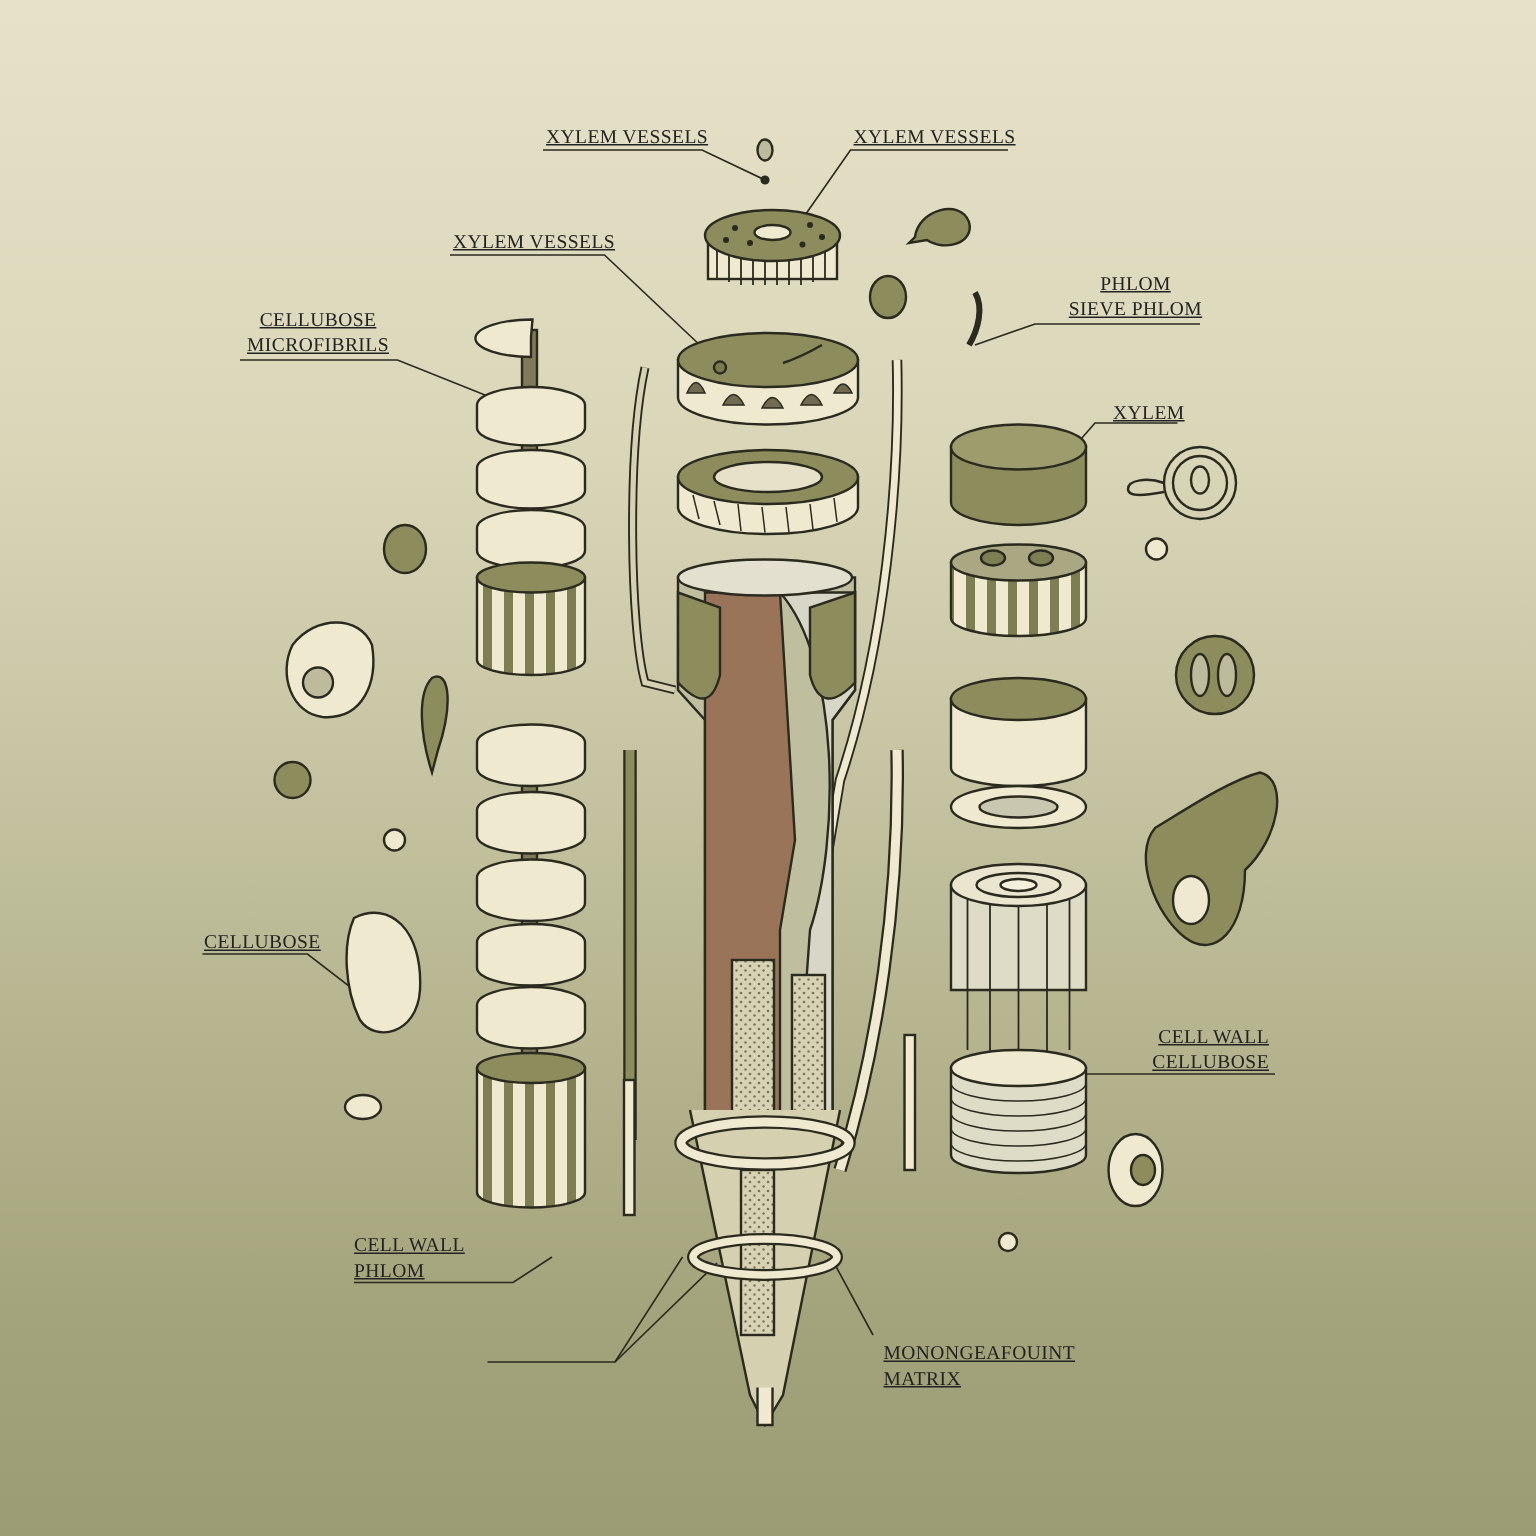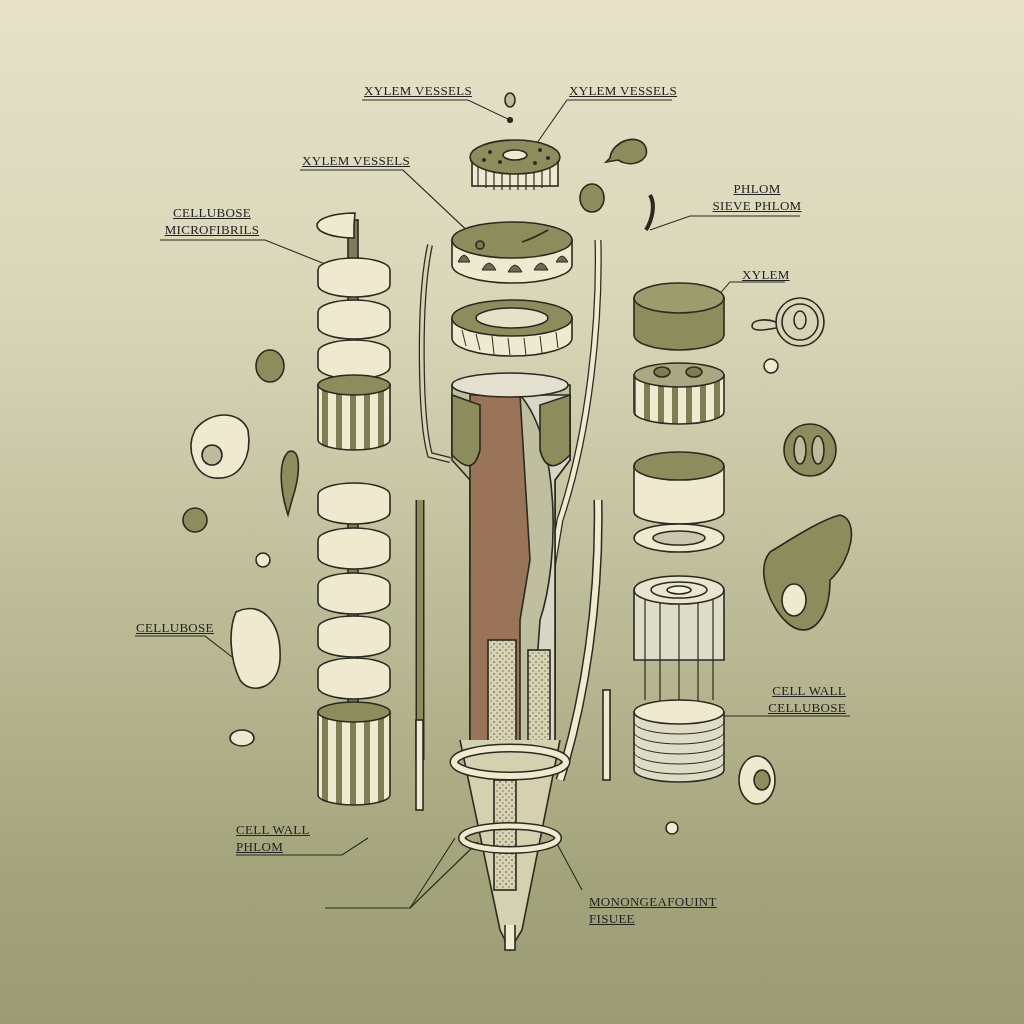--- a/index.html
+++ b/index.html
@@ -252,14 +252,14 @@
   <div>CELLUBOSE</div>
 </div>
 
 <div class="label" style="left:236px; top:821px;">
   <div>CELL WALL</div>
   <div>PHLOM</div>
 </div>
 
 <div class="label" style="left:589px; top:893px;">
   <div>MONONGEAFOUINT</div>
-  <div>FISUEE</div>
+  <div>MATRIX</div>
 </div>
 
 </body></html>

